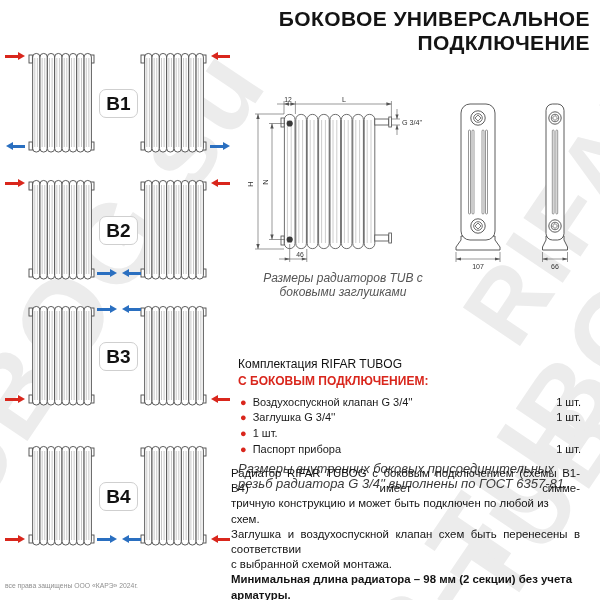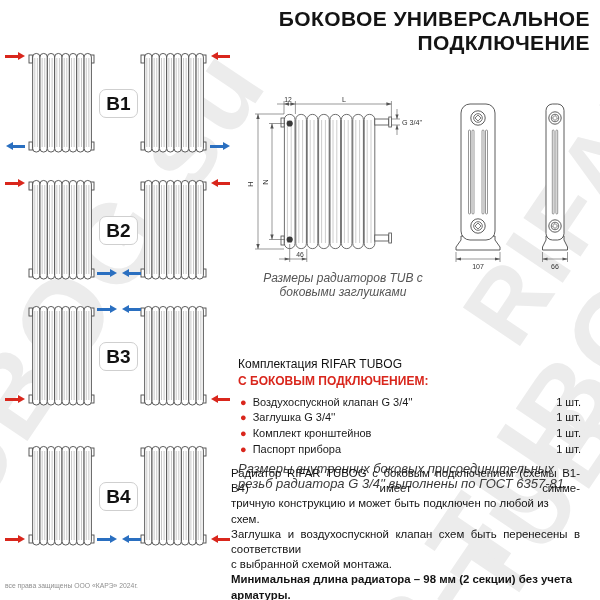--- a/index.html
+++ b/index.html
@@ -315,21 +315,20 @@
         <span class="eq-label">Воздухоспускной клапан G 3/4''</span>
         <span class="eq-qty">1 шт.</span>
       </li>
       <li>
         <span class="bullet">●</span>
         <span class="eq-label">Заглушка G 3/4''</span>
         <span class="eq-qty">1 шт.</span>
       </li>
       <li>
         <span class="bullet">●</span>
-        <span class="eq-label">Комплект кронштейнов</span>
         <span class="eq-qty">1 шт.</span>
       </li>
       <li>
         <span class="bullet">●</span>
         <span class="eq-label">Паспорт прибора</span>
         <span class="eq-qty">1 шт.</span>
       </li>
     </ul>
     <div class="note">Размеры внутренних боковых присоединительных резьб радиатора G 3/4'' выполнены по ГОСТ 6357-81.</div>
   </section>

